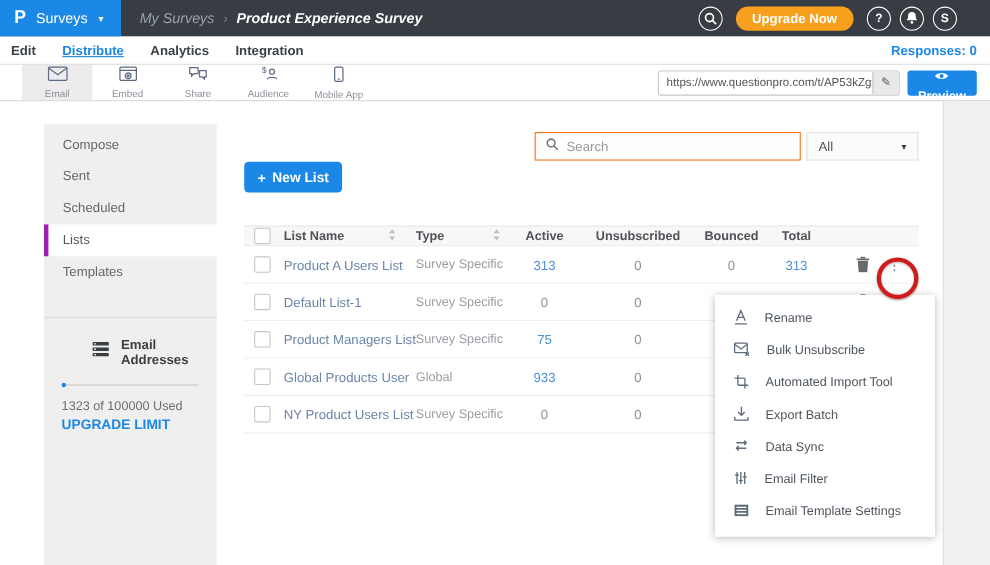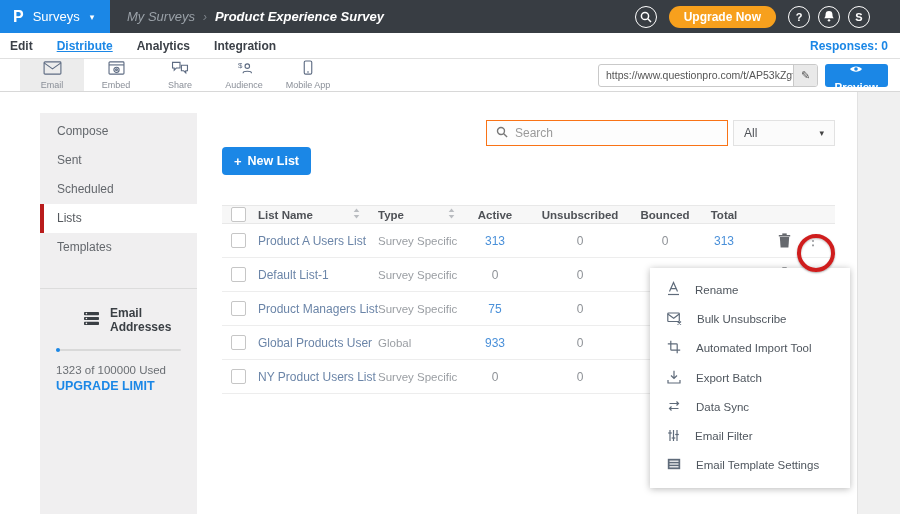--- a/index.html
+++ b/index.html
@@ -55,21 +55,21 @@
   
   .content { position:absolute; top:92px; left:0; width:857px; height:422px; background:#fff; }
   .gutter { position:absolute; top:92px; right:0; width:43px; height:422px; background:#f0f0f0;
     border-left:1px solid #e2e2e2; }
 
   
   .sidebar { position:absolute; left:40px; top:21px; width:157px; height:401px; background:#f0eff0; }
   .side-items { padding-top:4px; }
   .side-item { height:29px; line-height:29px; padding-left:17px; font-size:12px; color:#63676c;
     cursor:pointer; }
-  .side-item.active { background:#fff; border-left:4px solid #b91c1c; padding-left:13px;
+  .side-item.active { background:#fff; border-left:4px solid #a21caf; padding-left:13px;
     color:#54585d; }
   .side-divider { border-top:1px solid #dcdcdc; margin-top:26px; }
   .email-panel { padding:12px 16px 0 16px; }
   .ep-head { display:flex; align-items:center; gap:11px; margin-top:5px;padding-left:28px; }
   .ep-title { font-size:12px; font-weight:bold; color:#3a3f44; }
   .progress { margin-top:15px; height:2px; background:#d9d9d9; position:relative; border-radius:1px; }
   .progress-fill { position:absolute; left:0; top:-1px; height:4px; background:#1b87e6;
     border-radius:2px; }
   .usage { margin-top:13px; font-size:11.5px; color:#6a6e73; }
   .upgrade-link { margin-top:3px; font-size:12.5px; color:#1b87e6; font-weight:600;

